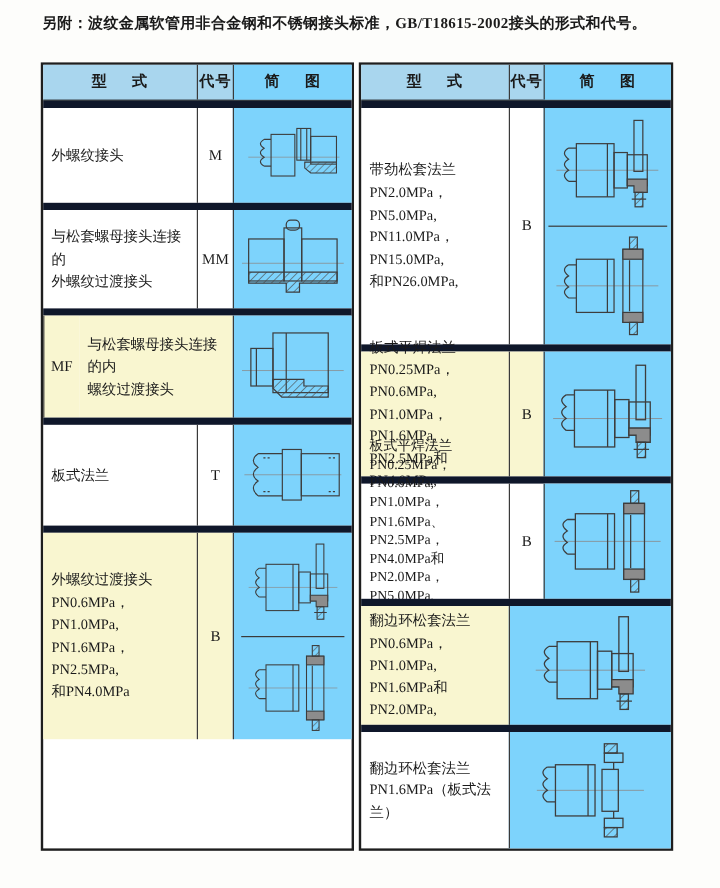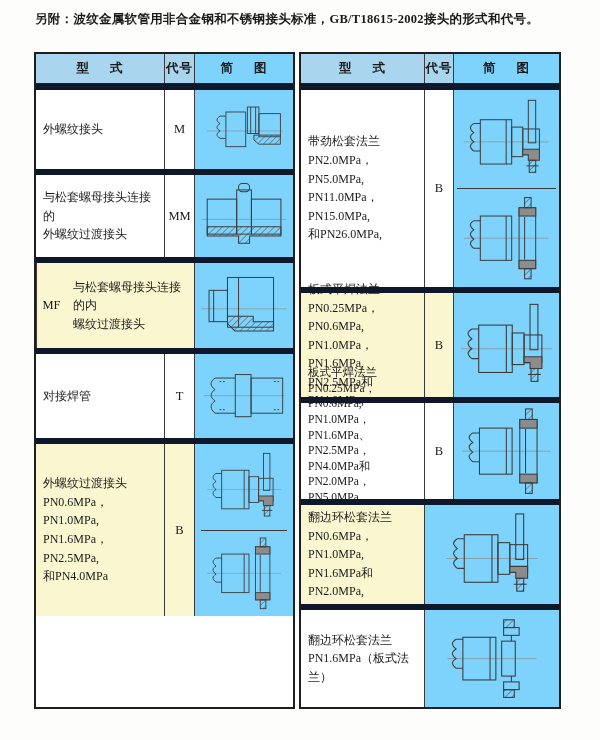--- a/index.html
+++ b/index.html
@@ -199,21 +199,21 @@
           </div>
         <div class="c c-sketch">
           <svg class="sk" viewBox="0 0 100 80">
               <use href="#d-mf"></use>
             </svg>
         </div>
       </div>
 
       <div class="row" style="height:90px">
         <div class="c c-type">
-            <div class="typ">对接焊管</div>
+            <div class="typ">板式法兰</div>
           </div>
         <div class="c c-code">
             <span class="code">T</span>
           </div>
         <div class="c c-sketch">
           <svg class="sk" viewBox="0 0 100 88">
               <use href="#d-t"></use>
             </svg>
         </div>
       </div>

